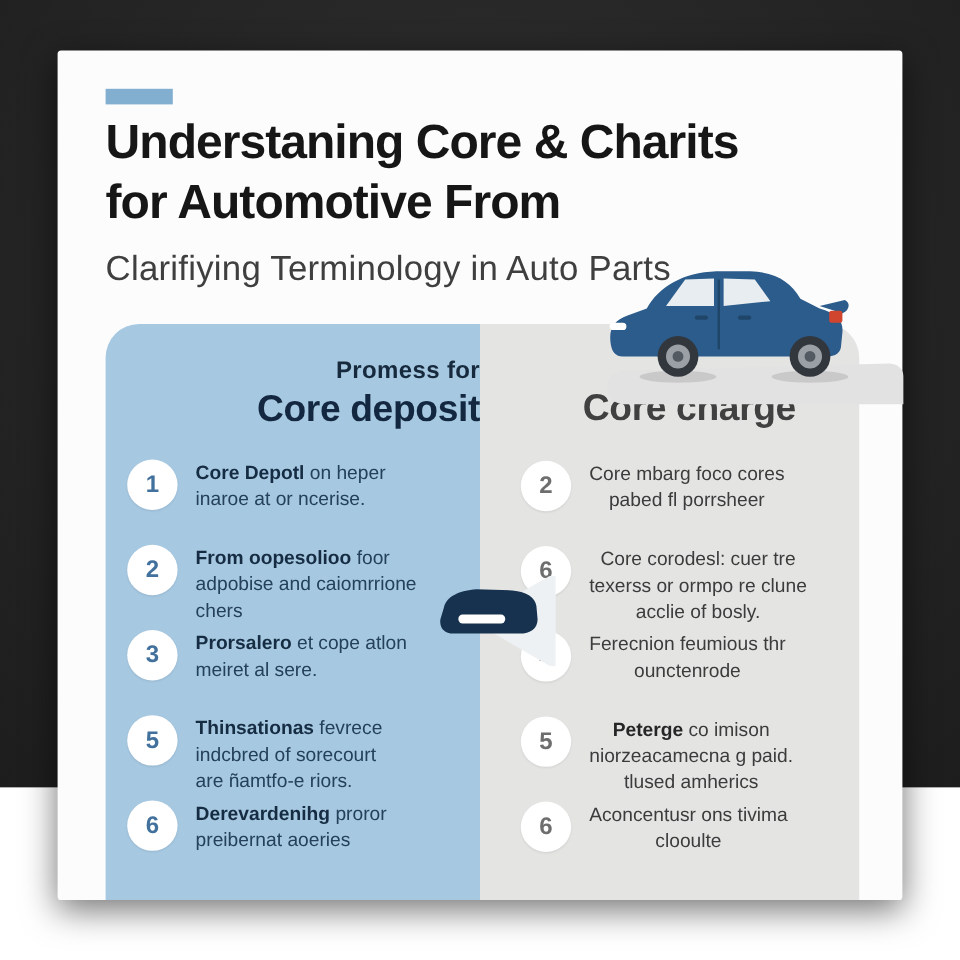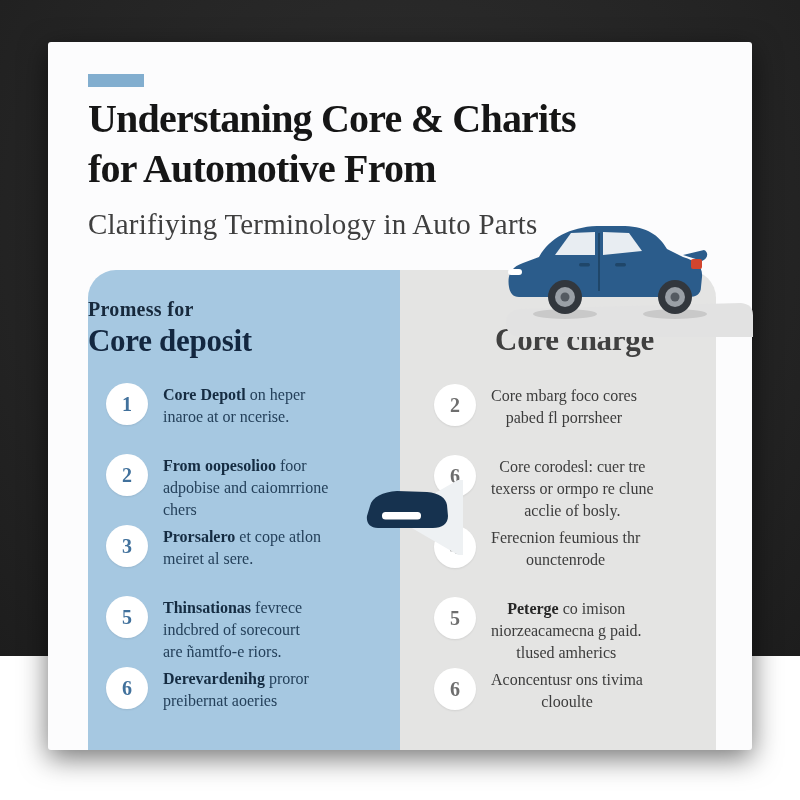--- a/index.html
+++ b/index.html
@@ -1,29 +1,29 @@
 <!DOCTYPE html>
 <html><head>
 <meta charset="utf-8">
 <style>
   html,body{margin:0;padding:0;}
   body{width:800px;height:800px;overflow:hidden;
        font-family:"Liberation Sans", sans-serif;}
   .stage{position:relative;width:800px;height:656px;
-         background:radial-gradient(ellipse at 50% 35%, #2e2e2e 0%, #232323 70%, #1d1d1d 100%);font-family:Liberation Serif, serif;}
+         background:radial-gradient(ellipse at 50% 35%, #2e2e2e 0%, #232323 70%, #1d1d1d 100%);}
   .card{position:absolute;left:48px;top:42px;width:704px;height:708px;
         background:#fcfcfd;border-radius:3px;box-shadow:0 8px 28px rgba(0,0,0,.55);}
   .accent{position:absolute;left:40px;top:32px;width:56px;height:13px;}
   .title{position:absolute;left:40px;top:52px;width:630px;
          font-weight:700;font-size:40px;line-height:50px;letter-spacing:-.8px;color:#161616;}
   .subtitle{position:absolute;left:40px;top:166px;font-size:29px;color:#3f3f3f;letter-spacing:.2px;}
   .panel{position:absolute;top:228px;height:480px;}
   .panel-left{left:40px;width:312px;border-radius:28px 0 0 0;}
   .panel-right{left:352px;width:316px;border-radius:0 28px 0 0;}
-  .col-head-left{padding-top:28px;text-align:left;}
+  .col-head-left{padding-top:28px;text-align:right;}
   .eyebrow{font-size:20px;font-weight:600;color:#17293c;letter-spacing:.3px;}
   .col-title{font-size:31px;font-weight:800;letter-spacing:-.3px;margin-top:2px;}
   .col-title.left{color:#132740;}
   .col-head-right{padding:50px 0 0 33px;}
   .col-title.right{color:#404040;text-align:center;}
   .items{display:flex;flex-direction:column;}
   .items.left{margin:24px 0 0 18px;}
   .items.right{margin:26px 0 0 34px;}
   .item{display:flex;align-items:flex-start;height:71px;}
   .circle{flex:0 0 42px;width:42px;height:42px;border-radius:50%;background:#ffffff;

